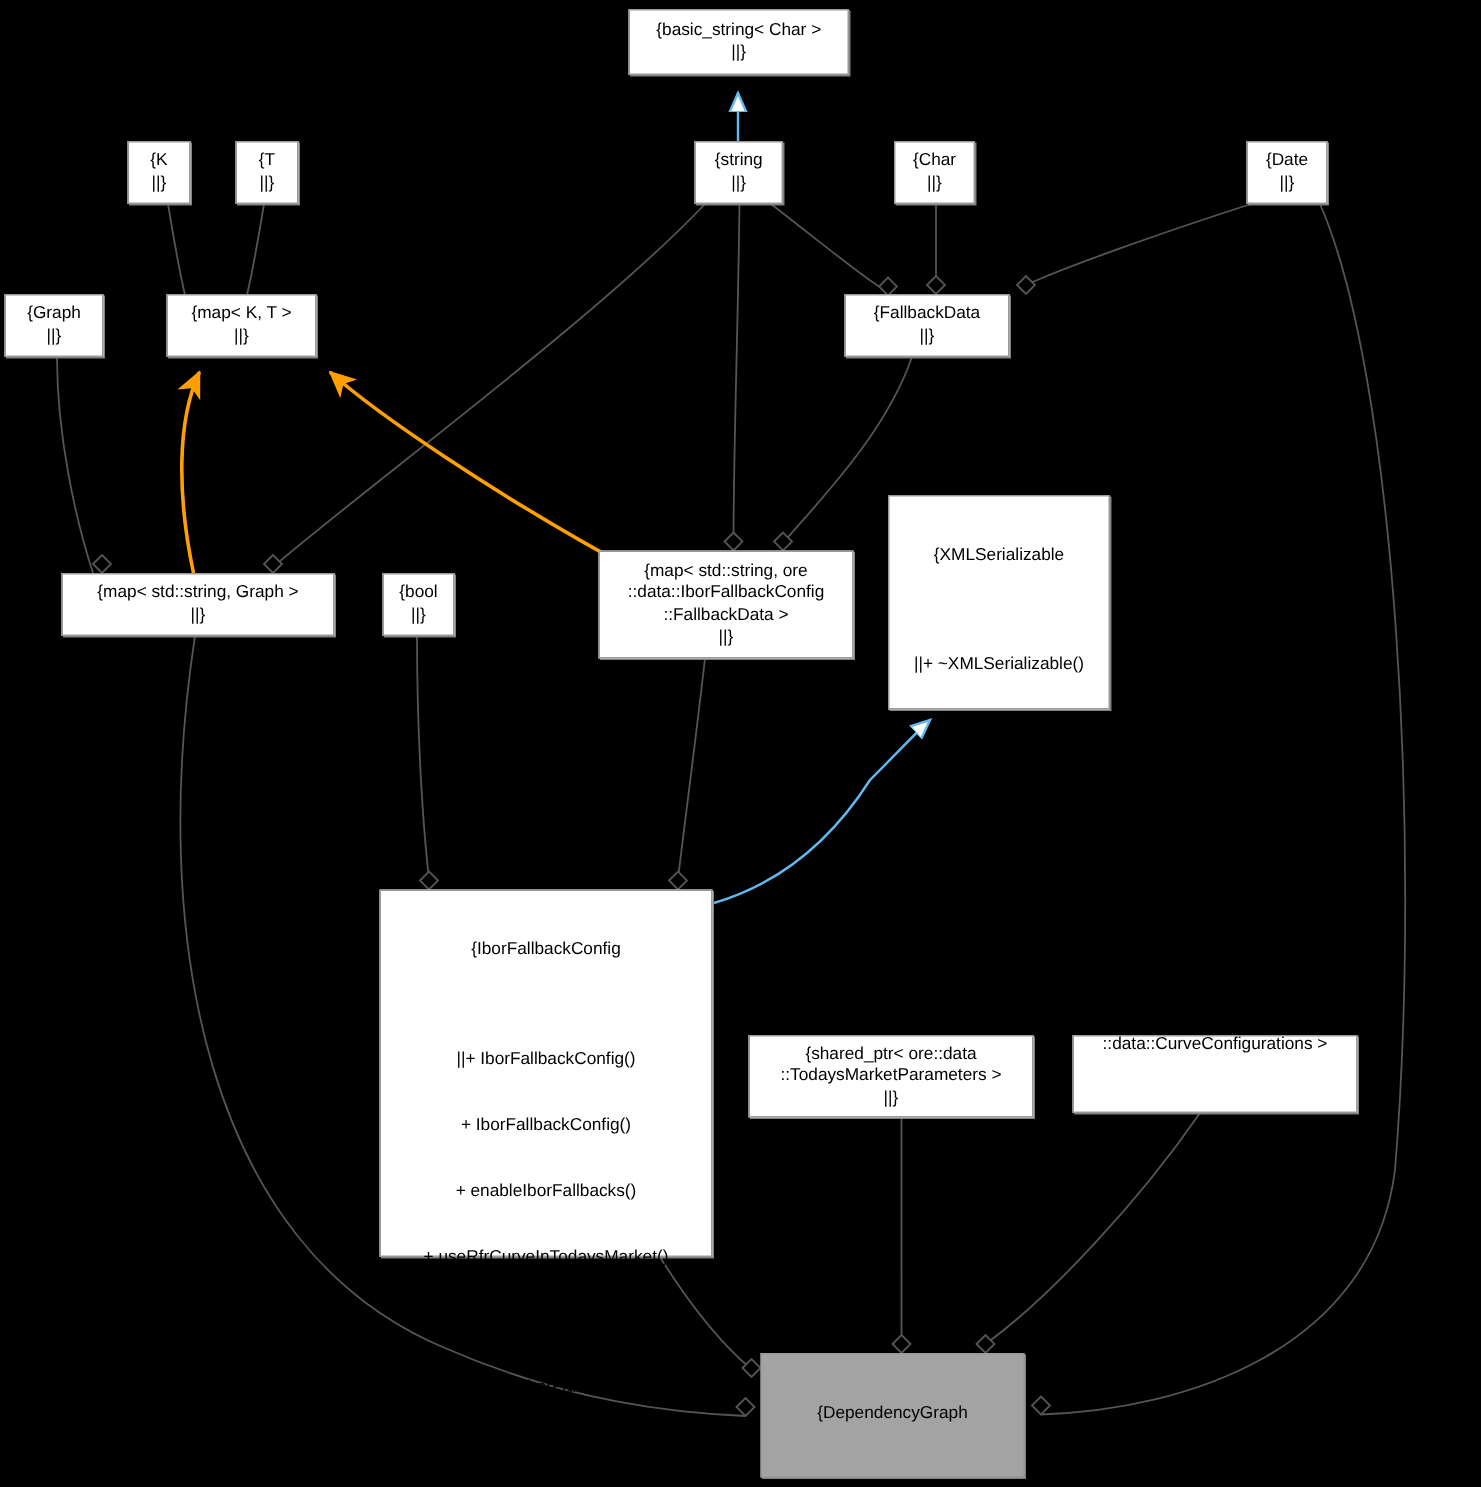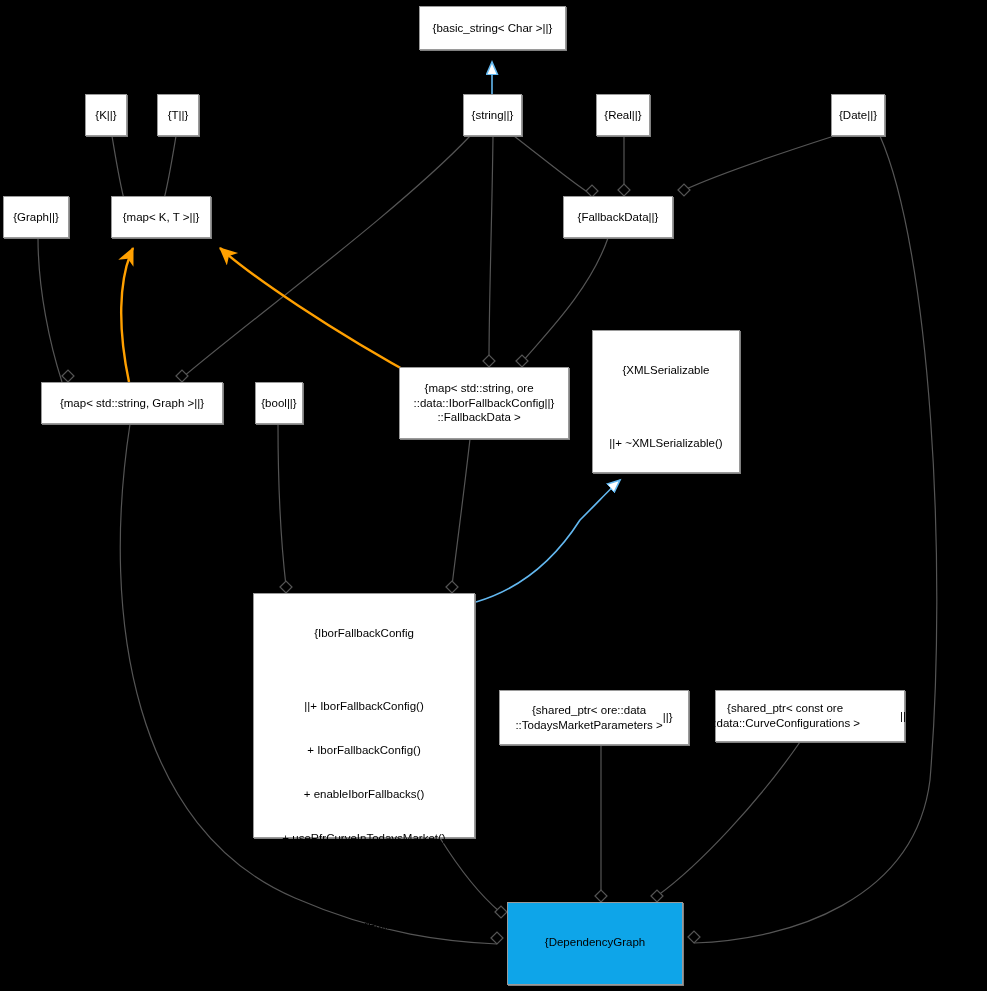--- a/index.html
+++ b/index.html
@@ -31,41 +31,41 @@
     box-shadow: 1px 1px 0 0 #808080;
     color: #000000;
     font-size: 11.5px;
     line-height: 14.6px;
     text-align: center;
     padding: 3px 4px 3px 4px;
     white-space: pre;
     overflow: visible;
   }
   .node.highlight {
-    background: #0ea5e9;
+    background: #a3a3a3;
   }
   .node .title {
     display: block;
     text-align: center;
   }
   .node .members {
     display: block;
     text-align: center;
   }
   .node .members .m {
     display: block;
     white-space: pre;
   }
   .node .closing {
     display: block;
     text-align: center;
   }
   .node.simple {
     display: flex;
-    flex-direction: row;
+    flex-direction: column;
     justify-content: center;
     align-items: center;
   }
   .node.simple .title { text-align: center; }
 </style>
 </head>
 <body>
 
 <div id="canvas">
 
@@ -162,21 +162,21 @@
     <span class="title">{T</span>
     <span class="closing">||}</span>
   </div>
 
   <div class="node simple" style="left:463px; top:94px; width:59px; height:42px;">
     <span class="title">{string</span>
     <span class="closing">||}</span>
   </div>
 
   <div class="node simple" style="left:596px; top:94px; width:54px; height:42px;">
-    <span class="title">{Real</span>
+    <span class="title">{Char</span>
     <span class="closing">||}</span>
   </div>
 
   <div class="node simple" style="left:831px; top:94px; width:54px; height:42px;">
     <span class="title">{Date</span>
     <span class="closing">||}</span>
   </div>
 
   <div class="node simple" style="left:3px; top:196px; width:66px; height:42px;">
     <span class="title">{Graph</span>

